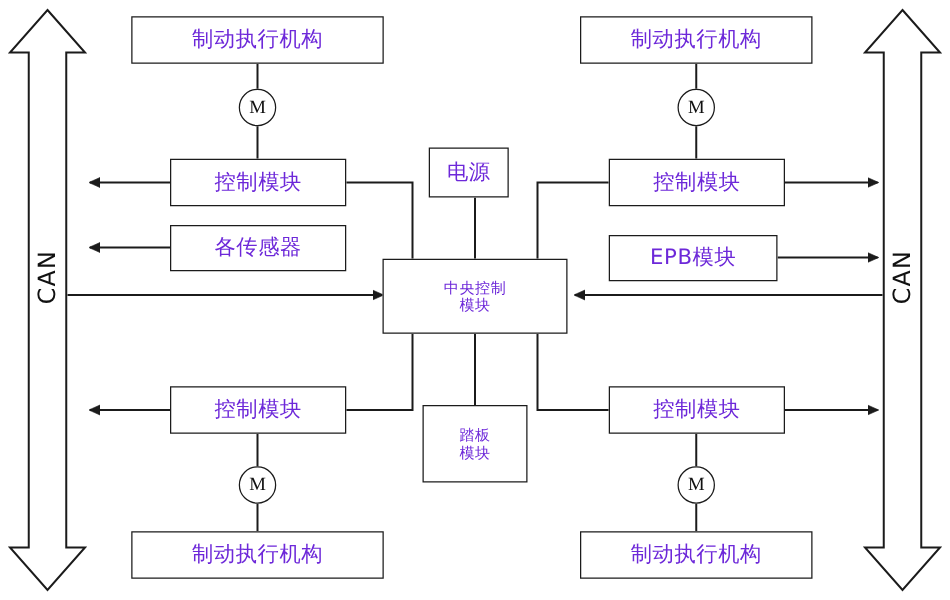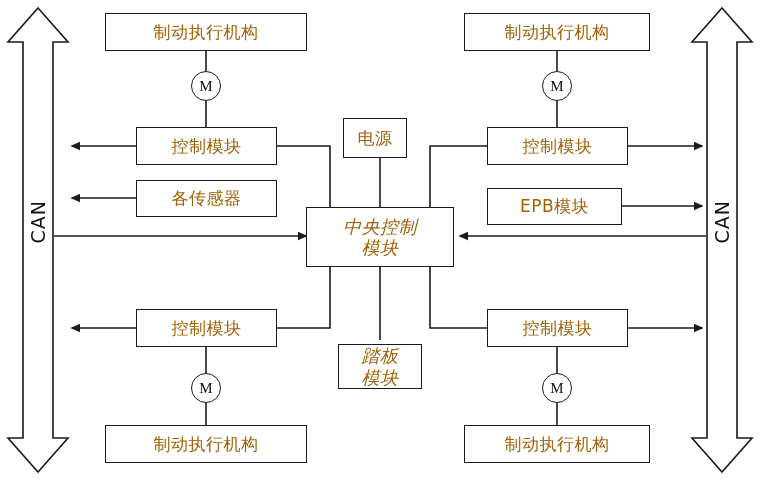--- a/index.html
+++ b/index.html
@@ -19,29 +19,28 @@
   }
   .box {
     position: absolute;
     box-sizing: border-box;
     border: 1.6px solid #1b1b1b;
     background: #ffffff;
     display: flex;
     align-items: center;
     justify-content: center;
     text-align: center;
-    color: #a16207;
+    color: #6d28d9;
     font-size: 17px;
     line-height: 1.18;
     letter-spacing: 0.5px;
     white-space: pre-line;
   }
   .box.center {
-    font-size: 18px;
-    font-style: italic;
+    font-size: 12px;
   }
   .mcircle {
     position: absolute;
     box-sizing: border-box;
     width: 30px;
     height: 30px;
     border: 1.6px solid #1b1b1b;
     border-radius: 50%;
     background: #ffffff;
     display: flex;
@@ -146,21 +145,21 @@
   <div class="box" style="left:487px; top:127px; width:141px; height:38px;">控制模块</div>
 
   <div class="box" style="left:487px; top:188px; width:135px; height:37px;">EPB模块</div>
   <div class="box" style="left:136px; top:180px; width:141px; height:37px;">各传感器</div>
 
   <div class="box" style="left:343px; top:118px; width:64px; height:40px;">电源</div>
 
   <div class="box center" style="left:306px; top:207px; width:148px; height:60px;">中央控制
 模块</div>
 
-  <div class="box center" style="left:338px; top:344px; width:84px; height:45px;">踏板
+  <div class="box center" style="left:338px; top:324px; width:84px; height:62px;">踏板
 模块</div>
 
   <div class="box" style="left:136px; top:309px; width:141px; height:38px;">控制模块</div>
   <div class="box" style="left:487px; top:309px; width:141px; height:38px;">控制模块</div>
 
   <div class="mcircle" style="left:191px; top:373px;">M</div>
   <div class="mcircle" style="left:542px; top:373px;">M</div>
 
   <div class="box" style="left:105px; top:425px; width:202px; height:38px;">制动执行机构</div>
   <div class="box" style="left:464px; top:425px; width:186px; height:38px;">制动执行机构</div>

